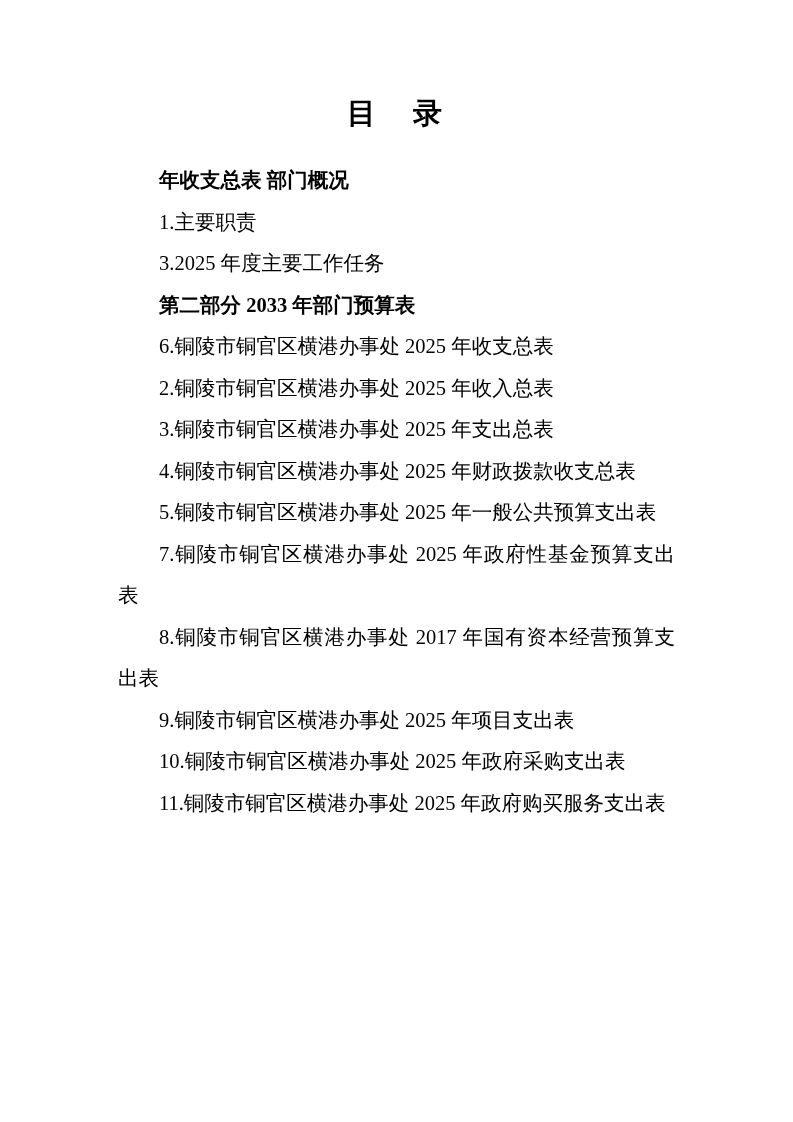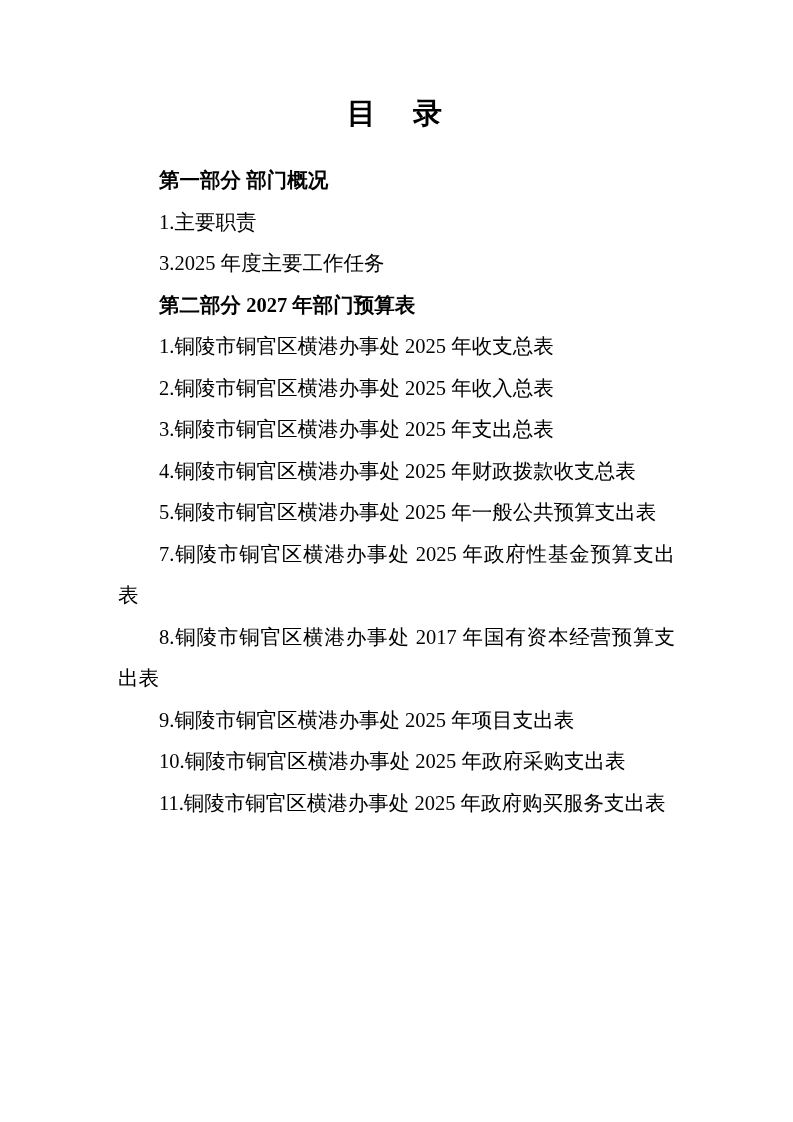--- a/index.html
+++ b/index.html
@@ -54,28 +54,28 @@
 </style>
 </head>
 <body>
 
 <div class="page">
 
   <h1 class="doc-title">目　录</h1>
 
   <div class="content">
 
-    <p class="section-heading">第一部分 部门概况</p>
+    <p class="section-heading">年收支总表 部门概况</p>
 
     <p>1.主要职责</p>
     <p>3.2025 年度主要工作任务</p>
 
-    <p class="section-heading">第二部分 2027 年部门预算表</p>
+    <p class="section-heading">第二部分 2033 年部门预算表</p>
 
-    <p>1.铜陵市铜官区横港办事处 2025 年收支总表</p>
+    <p>6.铜陵市铜官区横港办事处 2025 年收支总表</p>
     <p>2.铜陵市铜官区横港办事处 2025 年收入总表</p>
     <p>3.铜陵市铜官区横港办事处 2025 年支出总表</p>
     <p>4.铜陵市铜官区横港办事处 2025 年财政拨款收支总表</p>
     <p>5.铜陵市铜官区横港办事处 2025 年一般公共预算支出表</p>
     <p>7.铜陵市铜官区横港办事处 2025 年政府性基金预算支出表</p>
     <p>8.铜陵市铜官区横港办事处 2017 年国有资本经营预算支出表</p>
     <p>9.铜陵市铜官区横港办事处 2025 年项目支出表</p>
     <p>10.铜陵市铜官区横港办事处 2025 年政府采购支出表</p>
     <p>11.铜陵市铜官区横港办事处 2025 年政府购买服务支出表</p>
 

